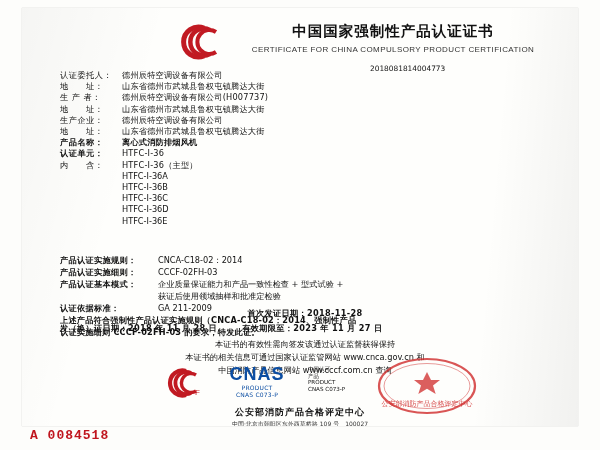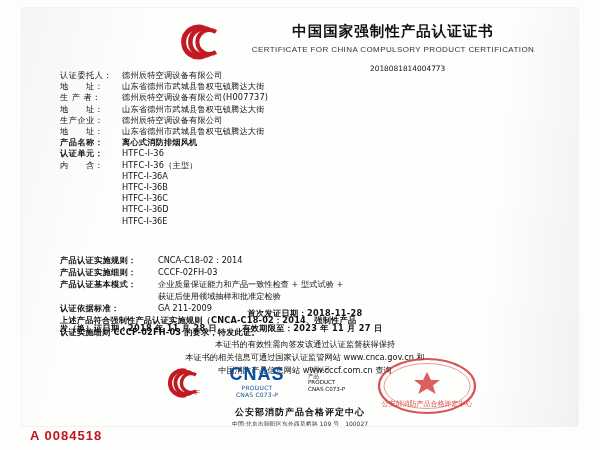--- a/index.html
+++ b/index.html
@@ -239,21 +239,21 @@
     text-align: center;
     font-size: 6px;
     color: #333;
     line-height: 8px;
   }
 
   .serial {
     position: absolute;
     left: 30px;
     top: 428px;
-    font-family: Liberation Sans, sans-serif;
+    font-family: Liberation Mono, monospace;
     font-size: 13px;
     font-weight: 700;
     color: #c0161f;
     letter-spacing: 1px;
   }
 
   
   .ccc-ring {
     stroke: #c11a22;
     fill: none;

